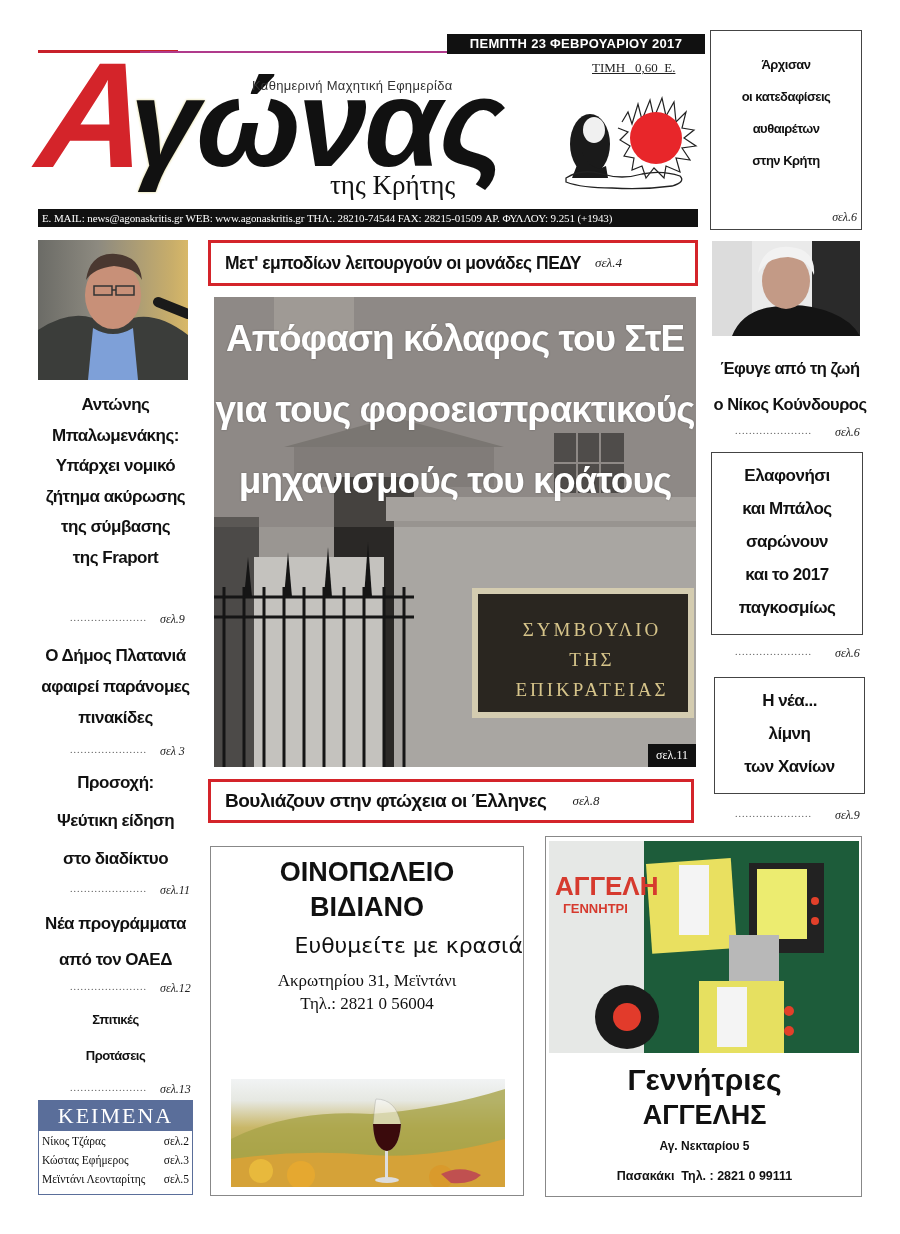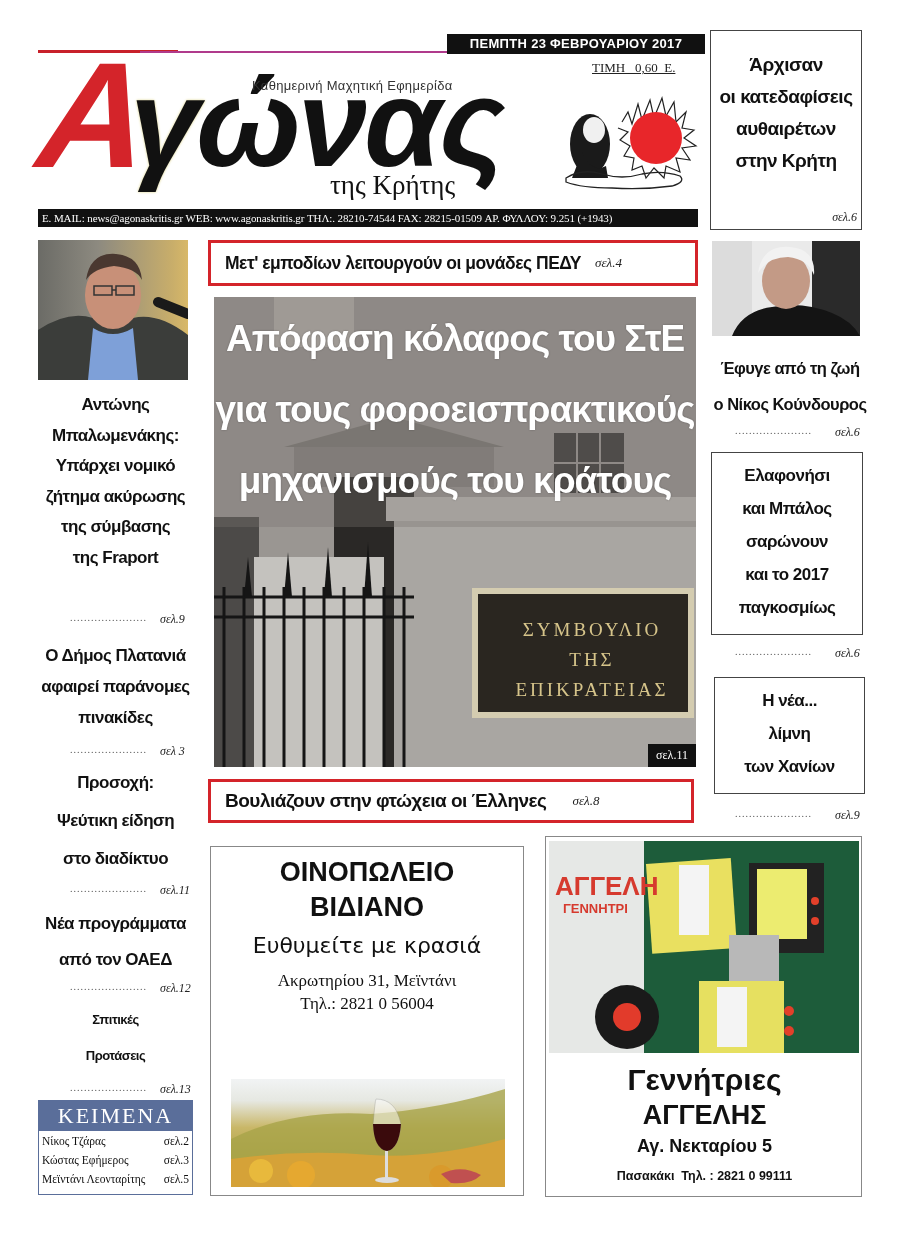--- a/index.html
+++ b/index.html
@@ -61,21 +61,21 @@
     <ellipse cx="28" cy="62" rx="20" ry="30" fill="#1a1a1a"></ellipse>
     <ellipse cx="32" cy="48" rx="11" ry="13" fill="#f0f0f0"></ellipse>
     <path d="M20 70 Q30 92 44 84 L46 96 L10 96 Z" fill="#1a1a1a"></path>
     <path d="M4 96 Q20 86 40 92 Q60 98 80 92 Q100 88 118 94 Q124 100 110 104 Q80 108 50 106 Q20 106 4 100 Z" fill="none" stroke="#222" stroke-width="1.3"></path>
   </svg>
 </div>
 
 <div class="abs contact-bar">E. MAIL: news@agonaskritis.gr  WEB: www.agonaskritis.gr  ΤΗΛ:. 28210-74544 FAX: 28215-01509  ΑΡ. ΦΥΛΛΟΥ: 9.251 (+1943)</div>
 
 <div class="abs box" style="left:710px; top:30px; width:152px; height:200px;">
-  <div class="headline" style="font-size:19px; line-height:32px; padding-top:18px;">
+  <div class="headline" style="font-size:13px; line-height:32px; padding-top:18px;">
     <div>Άρχισαν</div>
     <div>οι κατεδαφίσεις</div>
     <div>αυθαιρέτων</div>
     <div>στην Κρήτη</div>
   </div>
   <div class="pageref abs" style="right:4px; bottom:4px;">σελ.6</div>
 </div>
 
 <div class="abs col-photo" style="left:38px; top:240px; width:150px; height:140px; background: linear-gradient(90deg,#6b6b66 0%,#8d8a80 40%,#c9ae6a 90%,#d8b868 100%);">
   <svg width="150" height="140" viewBox="0 0 150 140">
@@ -266,21 +266,21 @@
     <div>λίμνη</div>
     <div>των Χανίων</div>
   </div>
 </div>
 <div class="abs dots" style="left:735px; top:808px;">......................</div>
 <div class="abs pageref" style="left:835px; top:808px;">σελ.9</div>
 
 <div class="abs box" style="left:210px; top:846px; width:314px; height:350px; border-color:#888;">
   <div class="ad-title" style="font-size:27px; line-height:35px; margin-top:8px;">ΟΙΝΟΠΩΛΕΙΟ</div>
   <div class="ad-title" style="font-size:27px; line-height:35px;">ΒΙΔΙΑΝΟ</div>
-  <div style="text-align:center; font-family:'DejaVu Sans', sans-serif; font-size:22px; line-height:38px; margin-top:2px;">Ευθυμείτε με κρασιά</div>
+  <div style="text-align:right; font-family:'DejaVu Sans', sans-serif; font-size:22px; line-height:38px; margin-top:2px;">Ευθυμείτε με κρασιά</div>
   <div style="text-align:center; font-family:'Liberation Serif', serif; font-size:17px; line-height:24px; margin-top:4px;">Ακρωτηρίου 31, Μεϊντάνι</div>
   <div style="text-align:center; font-family:'Liberation Serif', serif; font-size:17px; line-height:22px;">Τηλ.: 2821 0 56004</div>
   <div class="abs" style="left:20px; top:232px; width:274px; height:108px; overflow:hidden; background: linear-gradient(180deg,#f1f3f4 0%,#e6e8e2 20%,#c9b768 45%,#b1a44a 70%,#c8952e 100%);">
     <svg width="274" height="108" viewBox="0 0 274 108">
       <path d="M0 60 Q60 30 140 35 Q210 30 274 10 L274 108 L0 108 Z" fill="#a8a448" opacity="0.8"></path>
       <path d="M0 80 Q70 70 140 76 Q200 80 274 60 L274 108 L0 108 Z" fill="#d5a238"></path>
       <circle cx="30" cy="92" r="12" fill="#e8b93c"></circle>
         <circle cx="70" cy="96" r="14" fill="#e5a830"></circle>
         <circle cx="210" cy="98" r="12" fill="#d99a2c"></circle>
       <path d="M145 20 Q165 20 170 45 Q168 70 156 72 Q144 70 142 45 Q144 22 145 20 Z" fill="#fff" opacity="0.5" stroke="#888" stroke-width="0.6"></path>
@@ -309,15 +309,15 @@
       <circle cx="266" cy="60" r="4" fill="#e2402a"></circle>
         <circle cx="266" cy="80" r="4" fill="#e2402a"></circle>
         <circle cx="240" cy="170" r="5" fill="#e2402a"></circle>
         <circle cx="240" cy="190" r="5" fill="#e2402a"></circle>
     </svg>
     <div class="abs" style="left:6px; top:30px; color:#d63a2e; font-weight:bold; font-size:26px; font-family:'Liberation Sans', sans-serif;">ΑΓΓΕΛΗ</div>
     <div class="abs" style="left:14px; top:60px; color:#d63a2e; font-weight:bold; font-size:13px; font-family:'Liberation Sans', sans-serif;">ΓΕΝΝΗΤΡΙ</div>
   </div>
   <div class="abs ad-title" style="left:0; top:224px; width:317px; font-size:30px; line-height:38px;">Γεννήτριες</div>
   <div class="abs ad-title" style="left:0; top:262px; width:317px; font-size:27px; line-height:32px;">ΑΓΓΕΛΗΣ</div>
-  <div class="abs ad-title" style="left:0; top:296px; width:317px; font-size:18px; line-height:26px;">Αγ. Νεκταρίου 5</div>
+  <div class="abs ad-title" style="left:0; top:296px; width:317px; font-size:12px; line-height:26px;">Αγ. Νεκταρίου 5</div>
   <div class="abs ad-title" style="left:0; top:330px; width:317px; font-size:12.5px; line-height:18px; white-space:pre;">Πασακάκι  Τηλ. : 2821 0 99111</div>
 </div>
 
 </body></html>

